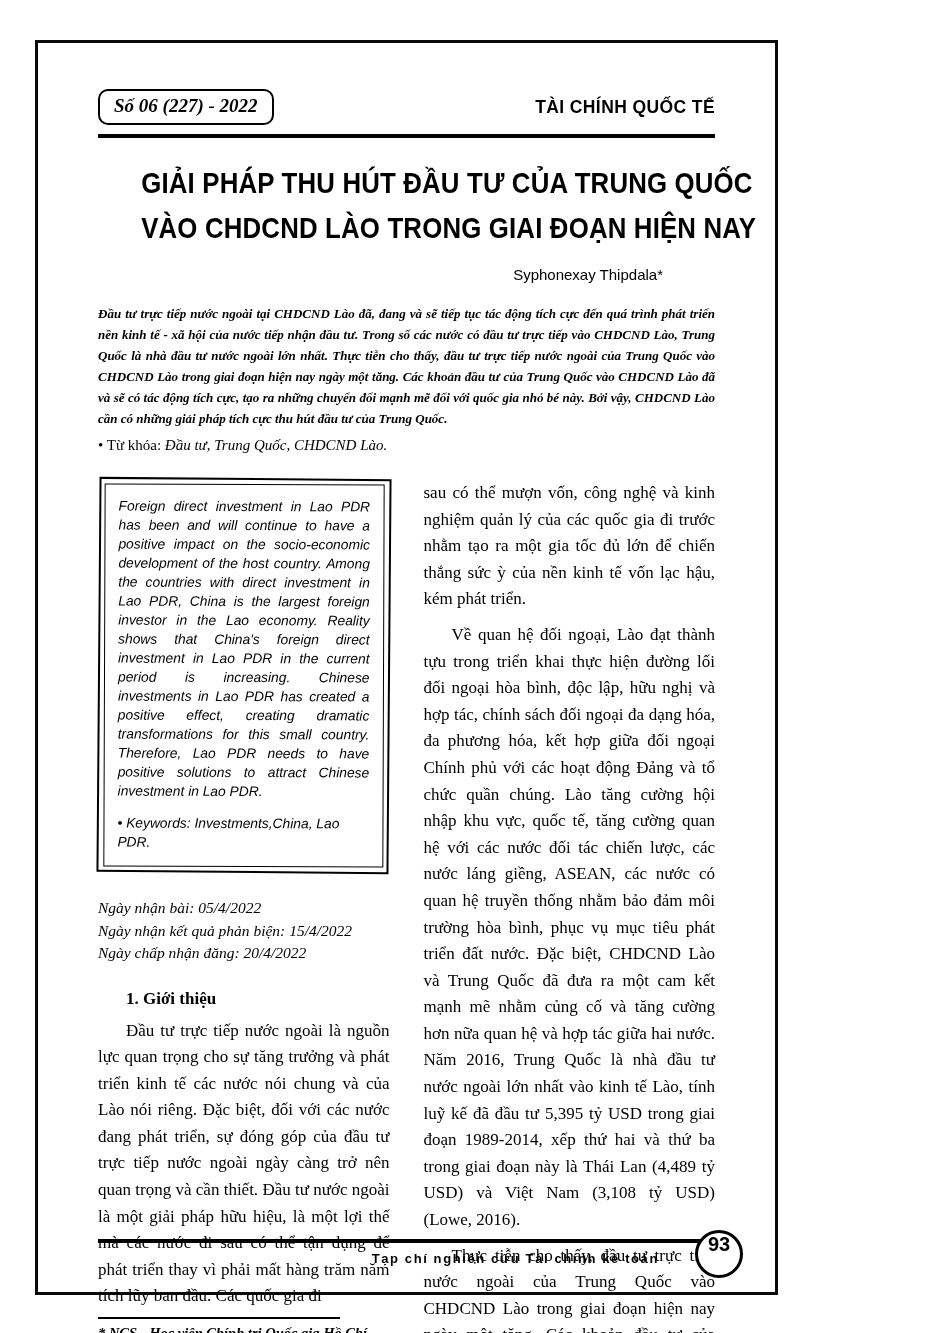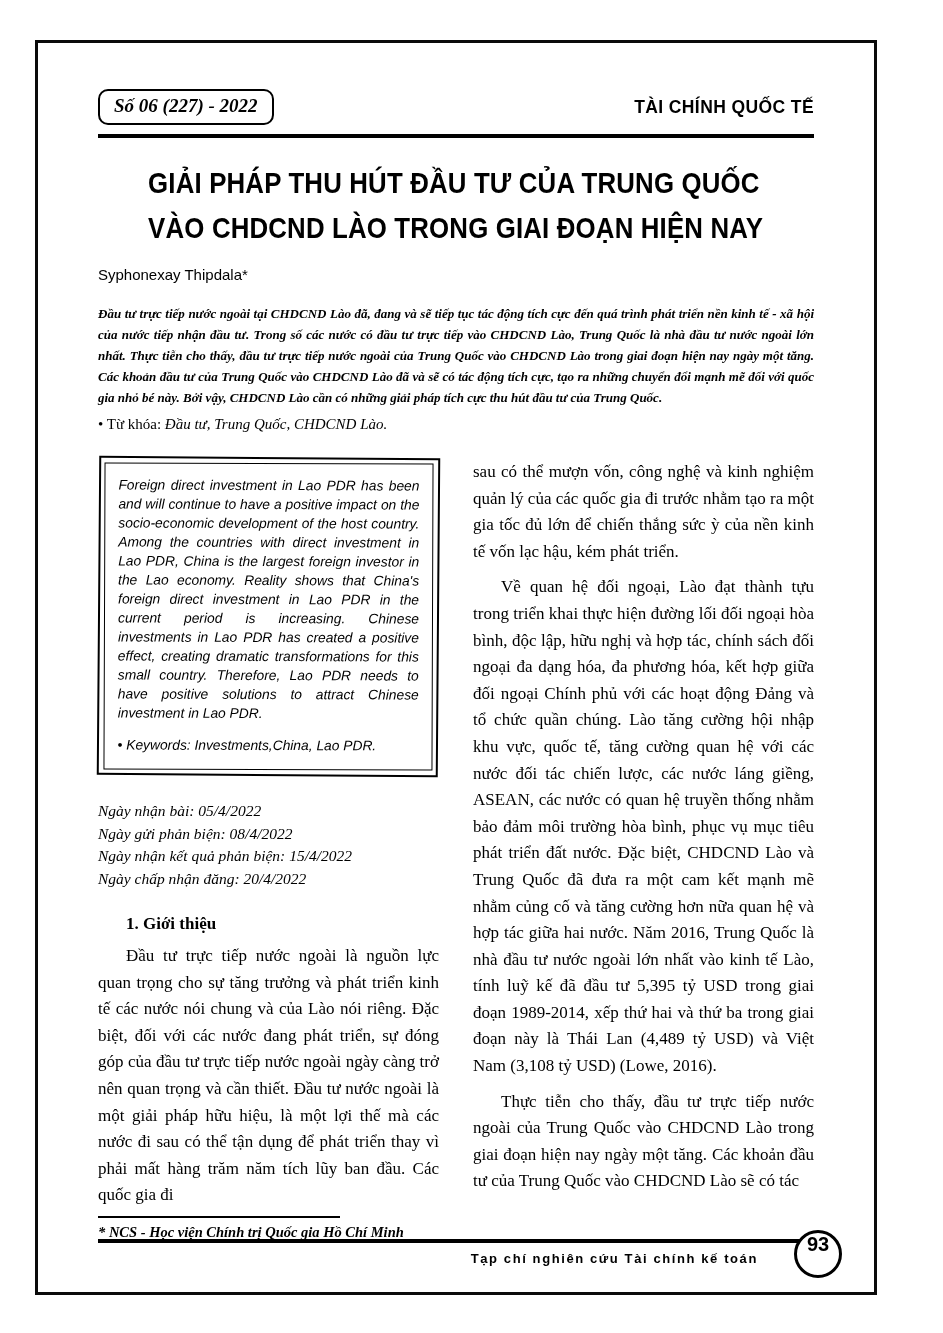--- a/index.html
+++ b/index.html
@@ -7,21 +7,21 @@
   body {
     width: 943px; height: 1333px;
     position: relative;
     font-family: "Liberation Serif", serif;
     color: #000;
     overflow: hidden;
   }
   .frame {
     position: absolute;
     top: 40px; left: 35px;
-    width: 842px; height: 1255px;
+    width: 743px; height: 1255px;
     border: 3px solid #0a0a0a;
     background: #fff;
   }
   .content {
     position: absolute; inset: 0;
     padding: 46px 60px 0 60px;
   }
   
   .pg-header { display: flex; justify-content: space-between; align-items: center; }
   .issue-box {
@@ -38,21 +38,21 @@
   .header-rule { height: 4px; background: #000; margin-top: 9px; }
   
   .article-title {
     margin-top: 22px; text-align: left;
     font-family: "Liberation Sans", sans-serif;
     font-weight: bold; font-size: 30px; line-height: 45px;
     letter-spacing: 0.2px;
   }
   .title-line { display: block; transform: scaleX(0.86); transform-origin: center; white-space: nowrap; }
   .author {
-    margin-top: 16px; text-align: left; padding-right: 52px;
+    margin-top: 16px; text-align: right; padding-right: 52px;
     font-family: "Liberation Sans", sans-serif; font-size: 15px;
   }
   
   .abstract-vi {
     margin-top: 20px;
     font-weight: bold; font-style: italic;
     font-size: 13px; line-height: 21px;
     text-align: justify;
   }
   .keywords-vi { margin-top: 8px; font-size: 15px; }
@@ -129,21 +129,20 @@
       <div class="col col-left">
         <div class="en-box">
           <div class="en-box-inner">
             <p class="en-abstract">Foreign direct investment in Lao PDR has been and will continue to have a positive impact on the socio-economic development of the host country. Among the countries with direct investment in Lao PDR, China is the largest foreign investor in the Lao economy. Reality shows that China's foreign direct investment in Lao PDR in the current period is increasing. Chinese investments in Lao PDR has created a positive effect, creating dramatic transformations for this small country. Therefore, Lao PDR needs to have positive solutions to attract Chinese investment in Lao PDR.</p>
             <p class="keywords-en"><span>• Keywords:</span> <span>Investments,China, Lao PDR.</span></p>
           </div>
         </div>
 
         <div class="dates">
           <div>Ngày nhận bài: 05/4/2022</div>
-          <div>Ngày gửi phản biện: 08/4/2022</div>
           <div>Ngày nhận kết quả phản biện: 15/4/2022</div>
           <div>Ngày chấp nhận đăng: 20/4/2022</div>
         </div>
 
         <h2 class="section-heading">1. Giới thiệu</h2>
 
         <p class="body-par indent">Đầu tư trực tiếp nước ngoài là nguồn lực quan trọng cho sự tăng trưởng và phát triển kinh tế các nước nói chung và của Lào nói riêng. Đặc biệt, đối với các nước đang phát triển, sự đóng góp của đầu tư trực tiếp nước ngoài ngày càng trở nên quan trọng và cần thiết. Đầu tư nước ngoài là một giải pháp hữu hiệu, là một lợi thế mà các nước đi sau có thể tận dụng để phát triển thay vì phải mất hàng trăm năm tích lũy ban đầu. Các quốc gia đi</p>
 
         <div class="footnote">
           <div class="footnote-rule"></div>

